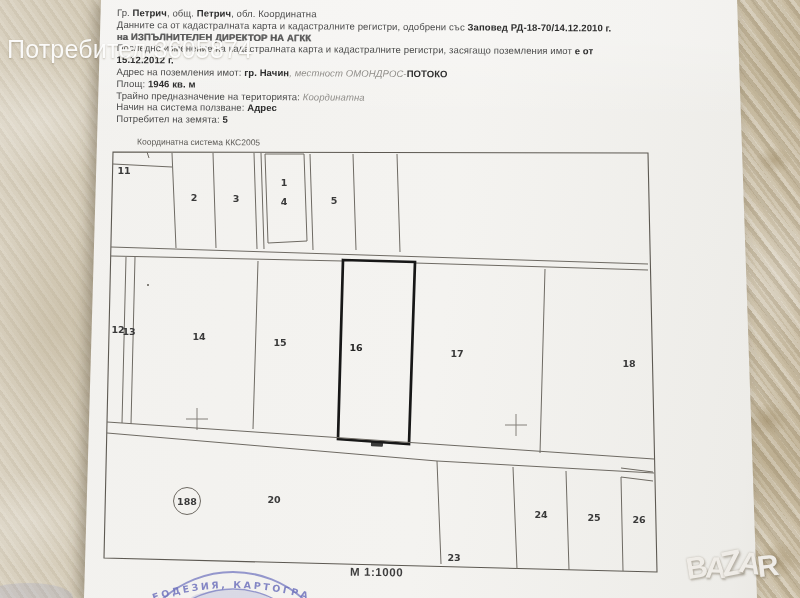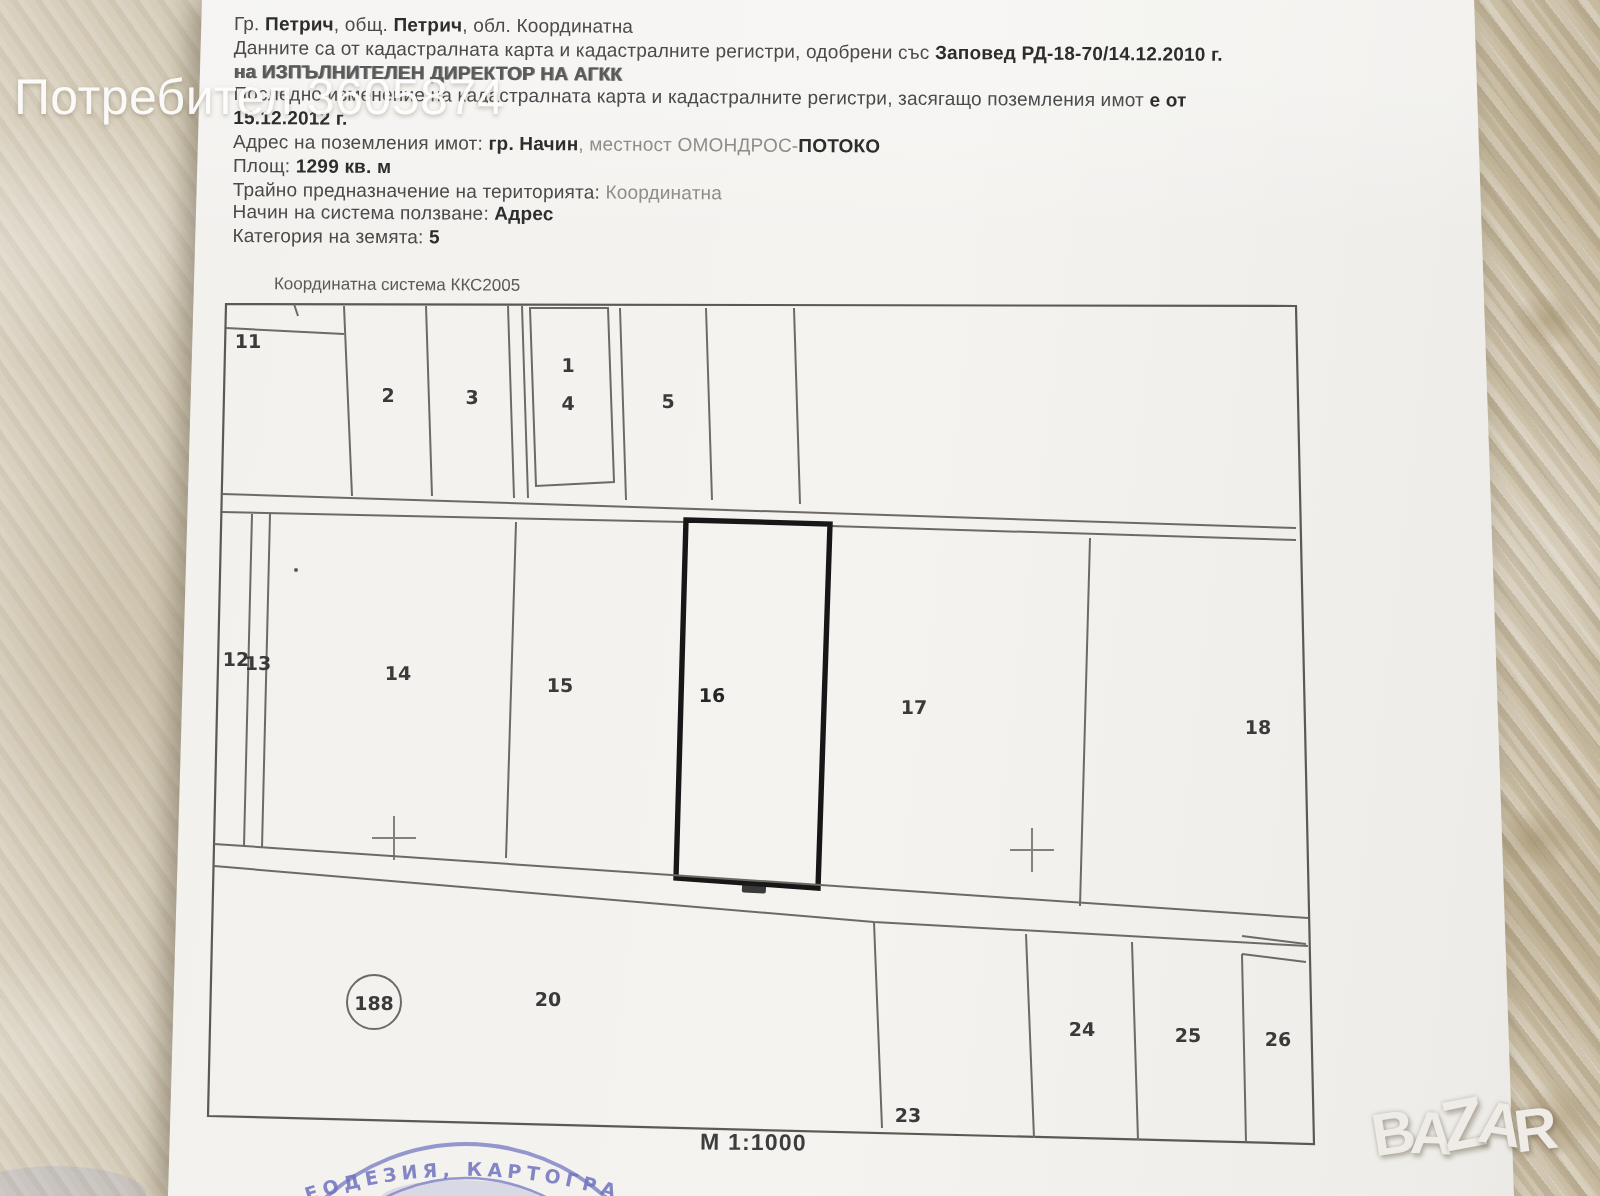--- a/index.html
+++ b/index.html
@@ -39,21 +39,21 @@
       linear-gradient(97deg,#e6e4e0 0%,#f2f1ee 6%,#f4f3f0 55%,#edece8 92%,#e7e5e0 100%);
   }
   
   .doc{
     position:absolute;left:117px;top:7px;width:516px;
     font-size:9.5px;line-height:11.8px;color:#4a4a4a;
     transform:rotate(.4deg);transform-origin:left top;
     letter-spacing:.1px;
   }
   .doc .b{font-weight:700;color:#2d2d2d;}
-  .doc .f{color:#8f8d89;}
+  .doc .f{color:#8f8d89;font-style:italic;}
   .doc .smudge{font-weight:600;color:#5a5a5a;text-shadow:.6px 0 0 rgba(80,80,80,.7);}
   .map-header{
     position:absolute;left:137px;top:137px;font-size:8.5px;color:#5c5a56;
     transform:rotate(.4deg);
   }
   .map-scale{
     position:absolute;left:350px;top:566px;font-size:11.5px;font-weight:700;color:#3d3d3d;
     letter-spacing:.6px;transform:rotate(.6deg);
   }
   
@@ -97,24 +97,24 @@
   <div class="paper"></div>
 </div>
 
 <div class="doc">
   <div><span>Гр. </span><span class="b">Петрич</span><span>, общ. </span><span class="b">Петрич</span><span>, обл. Координатна</span></div>
   <div><span>Данните са от кадастралната карта и кадастралните регистри, одобрени със </span><span class="b">Заповед РД-18-70/14.12.2010 г.</span></div>
   <div><span class="smudge">на ИЗПЪЛНИТЕЛЕН ДИРЕКТОР НА АГКК</span></div>
   <div><span>Последно изменение на кадастралната карта и кадастралните регистри, засягащо поземления имот </span><span class="b">е от</span></div>
   <div><span class="b">15.12.2012 г.</span></div>
   <div><span>Адрес на поземления имот: </span><span class="b">гр. Начин</span><span class="f">, местност ОМОНДРОС-</span><span class="b">ПОТОКО</span></div>
-  <div><span>Площ: </span><span class="b">1299 кв. м</span></div>
+  <div><span>Площ: </span><span class="b">1946 кв. м</span></div>
   <div><span>Трайно предназначение на територията: </span><span class="f">Координатна</span></div>
   <div><span>Начин на система ползване: </span><span class="b">Адрес</span></div>
-  <div><span>Категория на земята: </span><span class="b">5</span></div>
+  <div><span>Потребител на земята: </span><span class="b">5</span></div>
 </div>
 
 <div class="map-header">Координатна система ККС2005</div>
 
 <svg class="map" width="800" height="598" viewBox="0 0 800 598">
 
   <path class="frame" d="M113,152 L648,153 L657,572 L104,558 Z"></path>
 
   <g>
     <path class="thin" d="M113,164 L172,167"></path>

